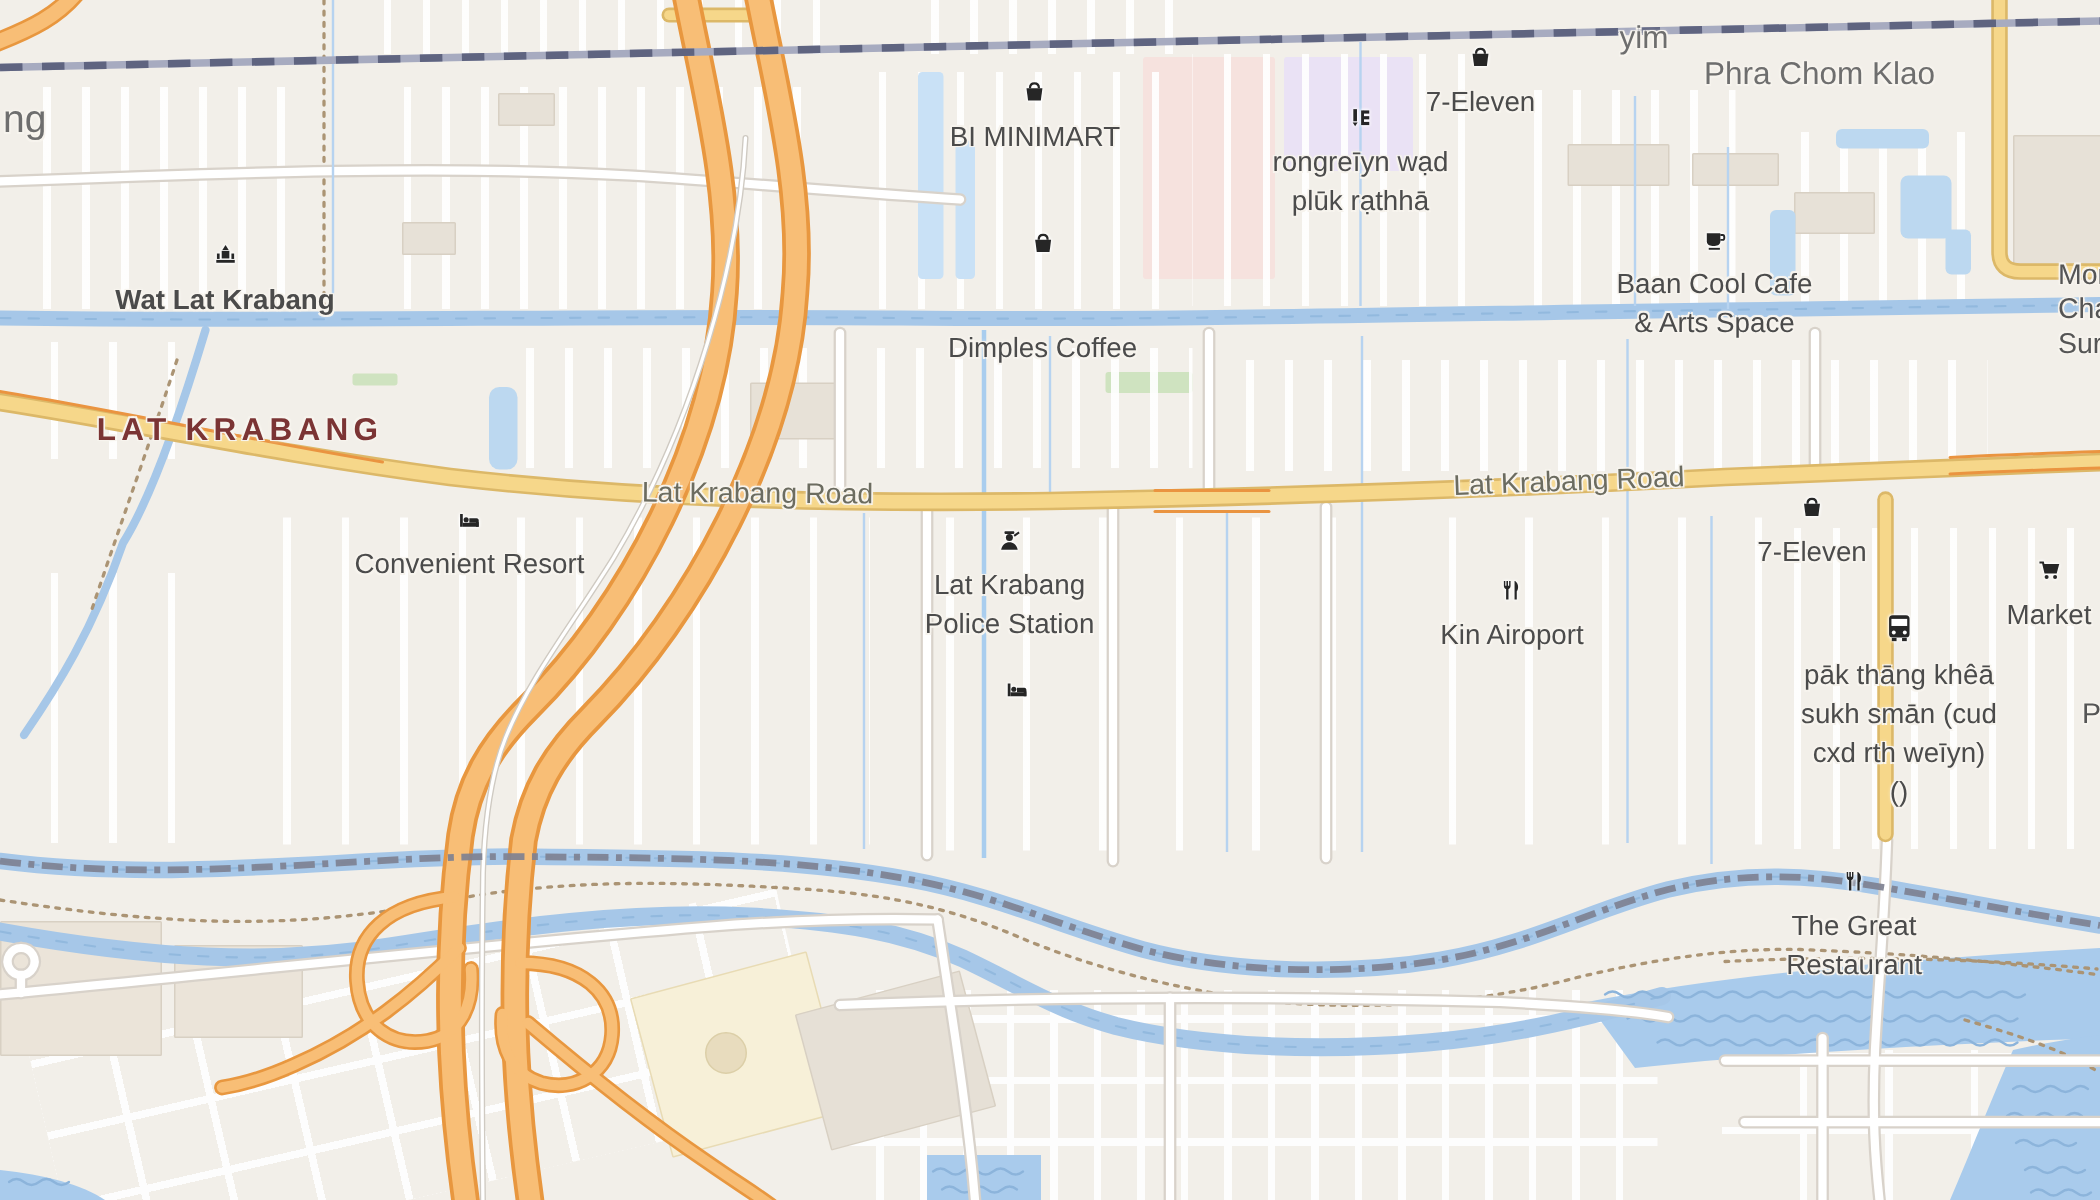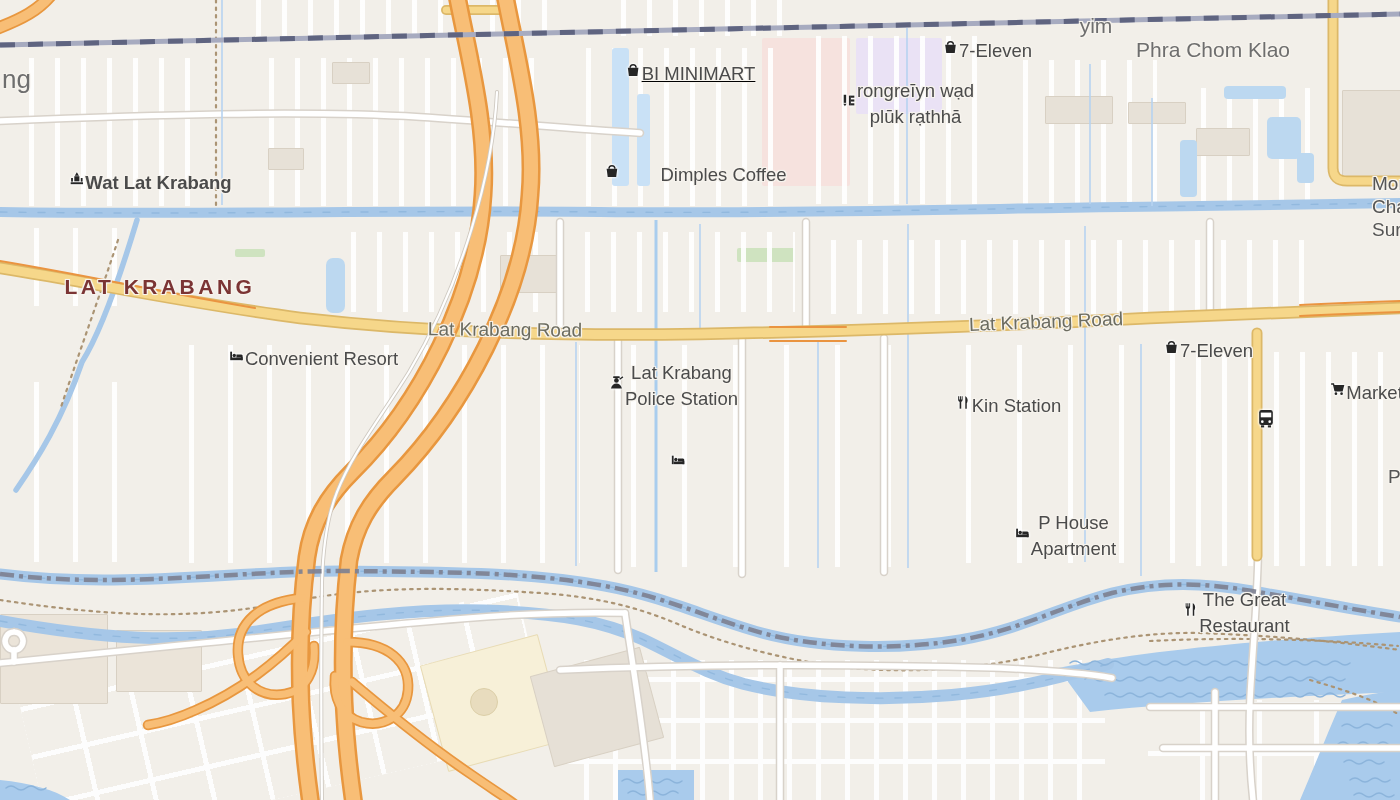--- a/index.html
+++ b/index.html
@@ -16,21 +16,21 @@
   .soi-grid-sparse{background:
       repeating-linear-gradient(90deg, rgba(255,255,255,0) 0 52px, #fff 52px 57px),
       repeating-linear-gradient(0deg, rgba(255,255,255,0) 0 44px, #fff 44px 49px);}
   
   .patch{position:absolute;border-radius:2px;}
   .bld{position:absolute;background:#e7e1d7;border:1px solid #d8d0c3;border-radius:1px;}
   
   #gfx{position:absolute;left:0;top:0;z-index:2;}
   
   .lbl-halo{text-shadow:-1px -1px 0 #f7f4ee,1px -1px 0 #f7f4ee,-1px 1px 0 #f7f4ee,1px 1px 0 #f7f4ee,0 0 3px #f7f4ee;}
-  .poi{position:absolute;display:flex;flex-direction:row;align-items:center;
+  .poi{position:absolute;display:flex;flex-direction:column;align-items:center;
        transform:translateX(-50%);z-index:30;}
   .pin{width:17px;height:17px;flex:0 0 auto;
        filter:drop-shadow(0 0 1px #fff) drop-shadow(0 0 1px #fff);}
   .pin-lg{width:21px;height:21px;}
   .poi-label{margin-top:8px;font-size:18.5px;line-height:26px;color:#4b4b4b;text-align:center;
        white-space:pre-line;}
   .district-label{position:absolute;transform:translate(-50%,-50%);z-index:25;
        font-size:21px;font-weight:700;letter-spacing:3.5px;color:#7b3434;white-space:nowrap;}
   .road-label{position:absolute;transform:translate(-50%,-50%);z-index:25;
        font-size:19px;color:#6c6c60;white-space:nowrap;}
@@ -314,21 +314,21 @@
 Cha
 Surawor</div>
   <div class="street-label lbl-halo" style="left:1388px;top:466px;font-size:19px;color:#555;">Ph</div>
 
   <div class="poi" style="left:150px;top:162px;font-weight:bold;">
     <svg class="pin" viewBox="0 0 16 16">
         <use href="#i-temple"></use>
       </svg>
     <div class="poi-label lbl-halo">Wat Lat Krabang</div>
   </div>
-  <div class="poi" style="left:690px;top:53px;text-decoration:underline;">
+  <div class="poi" style="left:690px;top:53px;">
     <svg class="pin" viewBox="0 0 16 16">
         <use href="#i-basket"></use>
       </svg>
     <div class="poi-label lbl-halo">BI MINIMART</div>
   </div>
   <div class="poi" style="left:695px;top:154px;gap:40px;">
     <svg class="pin" viewBox="0 0 16 16">
         <use href="#i-basket"></use>
       </svg>
     <div class="poi-label lbl-halo">Dimples Coffee</div>
@@ -339,20 +339,27 @@
       </svg>
     <div class="poi-label lbl-halo">rongreīyn wạd
 plūk rạthhā</div>
   </div>
   <div class="poi" style="left:987px;top:30px;">
     <svg class="pin" viewBox="0 0 16 16">
         <use href="#i-basket"></use>
       </svg>
     <div class="poi-label lbl-halo">7-Eleven</div>
   </div>
+  <div class="poi" style="left:1143px;top:151px;">
+    <svg class="pin" viewBox="0 0 16 16">
+        <use href="#i-cafe"></use>
+      </svg>
+    <div class="poi-label lbl-halo">Baan Cool Cafe
+&amp; Arts Space</div>
+  </div>
   <div class="poi" style="left:313px;top:338px;">
     <svg class="pin" viewBox="0 0 16 16">
         <use href="#i-bed"></use>
       </svg>
     <div class="poi-label lbl-halo">Convenient Resort</div>
   </div>
   <div class="poi" style="left:673px;top:352px;">
     <svg class="pin" viewBox="0 0 16 16">
         <use href="#i-police"></use>
       </svg>
@@ -361,45 +368,42 @@
   </div>
   <div class="poi" style="left:678px;top:451px;">
     <svg class="pin" viewBox="0 0 16 16">
         <use href="#i-bed"></use>
       </svg>
   </div>
   <div class="poi" style="left:1008px;top:385px;">
     <svg class="pin" viewBox="0 0 16 16">
         <use href="#i-rest"></use>
       </svg>
-    <div class="poi-label lbl-halo">Kin Station</div>
+    <div class="poi-label lbl-halo">Kin Airoport</div>
   </div>
   <div class="poi" style="left:1208px;top:330px;">
     <svg class="pin" viewBox="0 0 16 16">
         <use href="#i-basket"></use>
       </svg>
     <div class="poi-label lbl-halo">7-Eleven</div>
   </div>
   <div class="poi" style="left:1366px;top:372px;">
     <svg class="pin" viewBox="0 0 16 16">
         <use href="#i-cart"></use>
       </svg>
     <div class="poi-label lbl-halo">Market</div>
   </div>
   <div class="poi" style="left:1266px;top:408px;">
     <svg class="pin pin-lg" viewBox="0 0 16 16">
         <use href="#i-bus"></use>
       </svg>
-  </div>
-  <div class="poi" style="left:1065px;top:502px;">
-    <svg class="pin" viewBox="0 0 16 16">
-        <use href="#i-bed"></use>
-      </svg>
-    <div class="poi-label lbl-halo">P House
-Apartment</div>
+    <div class="poi-label lbl-halo">pāk thāng khêā
+sukh smān (cud
+cxd rth weīyn)
+()</div>
   </div>
   <div class="poi" style="left:1236px;top:579px;">
     <svg class="pin" viewBox="0 0 16 16">
         <use href="#i-rest"></use>
       </svg>
     <div class="poi-label lbl-halo">The Great
 Restaurant</div>
   </div>
 
 </div>

